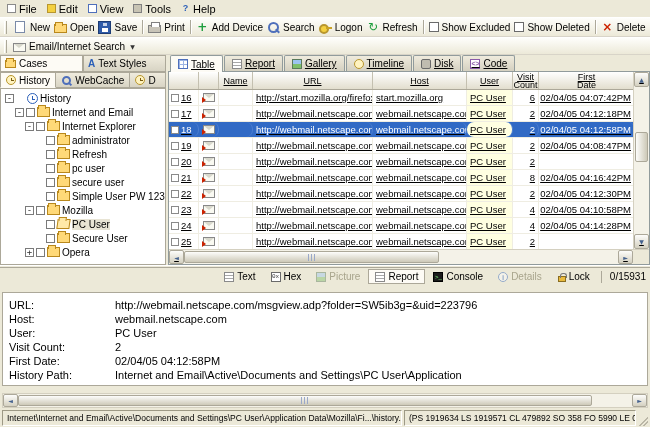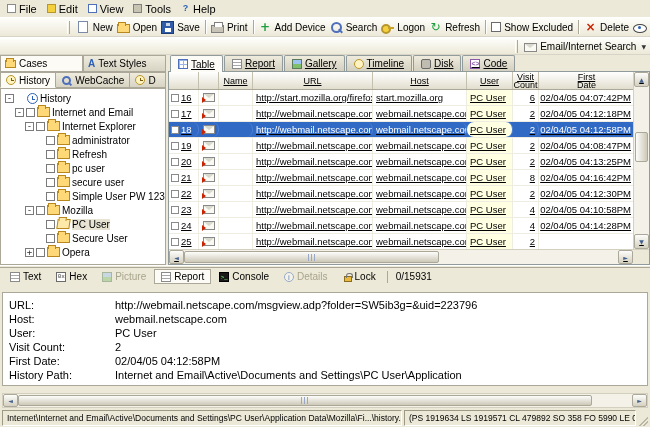--- a/index.html
+++ b/index.html
@@ -10,21 +10,21 @@
   .menubar { height:17px; display:flex; align-items:center; padding-left:3px; background:#ECE9D8; }
   .menu-item { display:flex; align-items:center; gap:3px; padding:1px 6px 1px 4px; font-size:11px; cursor:default; }
   .mi { width:9px; height:9px; display:inline-block; flex-shrink:0; }
   .mi-file { background:#fff; border:1px solid #8A8A8A; }
   .mi-edit { background:#F4D03F; border:1px solid #B8962E; }
   .mi-view { background:#fff; border:1px solid #4E6FBB; }
   .mi-tools { background:#C8C4B4; border:1px solid #808080; }
   .mi-help { color:#2B5FB8; font-weight:bold; font-size:9px; line-height:9px; text-align:center; }
 
   
-  .toolbar { height:20px; display:flex; align-items:center; background:linear-gradient(#FEFEFB,#ECE9D8); border-top:1px solid #fff; border-bottom:1px solid #D8D4C8; padding:8px 2px; overflow:hidden; white-space:nowrap;justify-content:flex-end; }
+  .toolbar { height:20px; display:flex; align-items:center; background:linear-gradient(#FEFEFB,#ECE9D8); border-top:1px solid #fff; border-bottom:1px solid #D8D4C8; padding:8px 2px; overflow:hidden; white-space:nowrap; }
   .toolbar2 { height:17px; }
   .grip { width:3px; height:13px; border-left:1px solid #fff; border-right:1px solid #ACA899; margin:0 4px 0 2px; flex-shrink:0; }
   .tbtn { display:flex; align-items:center; gap:3px; padding:1px; background:transparent; border:1px solid transparent; font-family:"Liberation Sans",sans-serif; font-size:10px; cursor:default; flex-shrink:0; }
   .sep { width:1px; height:14px; background:#ACA899; box-shadow:1px 0 0 #fff; margin:0 3px; flex-shrink:0; }
   .glyph { font-family:"DejaVu Sans",sans-serif; font-size:12px; line-height:13px; width:13px; text-align:center; flex-shrink:0; }
   .dd-arrow { font-size:6px; color:#333; margin-left:2px; font-family:"DejaVu Sans",sans-serif; }
 
   .ic { width:13px; height:13px; position:relative; display:inline-block; flex-shrink:0; }
   .ic-new { width:10px; height:12px; background:#fff; border:1px solid #7A8AA8; margin:0 2px; }
   .ic-open { width:13px; height:9px; background:#FFD978; border:1px solid #B9881C; margin-top:3px; }
@@ -133,21 +133,21 @@
   .hscroll { flex:1; display:flex; background:#F4F2E8; }
   .hthumb { width:255px; margin:1px 0; background:linear-gradient(#FDFDFB,#CDC9B8); border:1px solid #ACA899; border-radius:2px; display:flex; }
   .thumbgrip { width:8px; height:7px; margin:auto; background:repeating-linear-gradient(90deg,#9AA8C8 0 1px, transparent 1px 3px); }
   .scorner { width:16px; background:#ECE9D8; flex-shrink:0; }
 
   
   .splitter { height:3px; background:#ECE9D8; border-top:1px solid #fff; border-bottom:1px solid #ACA899; }
 
   
   .bottom { height:140px; display:flex; flex-direction:column; }
-  .btabs { height:17px; display:flex; align-items:center; background:#ECE9D8; padding-left:3px; gap:1px; }
+  .btabs { height:17px; display:flex; align-items:center; background:#ECE9D8; padding-left:3px; gap:1px;justify-content:flex-end; }
   .btab { display:flex; align-items:center; gap:3px; padding:1px 6px; font-size:10px; border:1px solid transparent; cursor:default; }
   .btab.active { background:#FDFBF5; border-color:#ACA899; }
   .btab.disabled { color:#A8A48C; }
   .bsep { width:1px; height:12px; background:#ACA899; margin:0 3px; }
   .counter { font-size:10px; padding:0 4px; }
   .bcontent { flex:1; background:#fff; border:1px solid #ACA899; margin:7px 2px; padding:5px 4px 0 6px; overflow:hidden; }
   .drow { display:flex; font-size:11px; line-height:14px; }
   .dlabel { width:106px; flex-shrink:0; }
   .dvalue { flex:1; overflow-wrap:anywhere; }
   .bscroll { height:15px; display:flex; background:#F4F2E8; border:1px solid #D4D0C0; margin:0 2px; }
@@ -220,20 +220,24 @@
     </button>
   <button class="tbtn">
       <span class="glyph" style="color:#1E9E3E;">↻</span>
       <span>Refresh</span>
     </button>
   <span class="sep"></span>
   <button class="tbtn">
       <span class="cb"></span>
       <span>Show Excluded</span>
     </button>
+  <button class="tbtn">
+      <span class="cb"></span>
+      <span>Show Deleted</span>
+    </button>
   <span class="sep"></span>
   <button class="tbtn">
       <span class="glyph" style="color:#CC2200;font-weight:bold;">×</span>
       <span>Delete</span>
     </button>
   <button class="tbtn">
       <span class="ic ic-view"></span>
     </button>
 </div>
 
@@ -473,21 +477,20 @@
                   <span>20</span>
                 </span>
     <span class="c c-icon">
                   <span class="rmail"></span>
                 </span>
     <span class="c c-name"></span>
     <span class="c c-url">http://webmail.netscape.com/com</span>
     <span class="c c-host">webmail.netscape.com</span>
     <span class="c c-user">PC User</span>
     <span class="c c-visits">2</span>
-    <span class="c c-date">02/04/05 04:13:25PM</span>
   </div>
               <div class="grow">
     <span class="c c-num">
                   <span class="rchk"></span>
                   <span>21</span>
                 </span>
     <span class="c c-icon">
                   <span class="rmail"></span>
                 </span>
     <span class="c c-name"></span>

